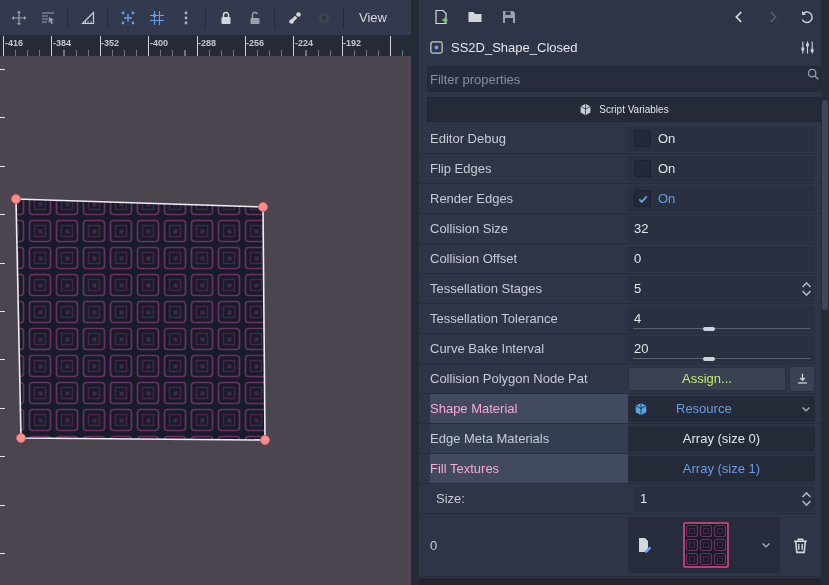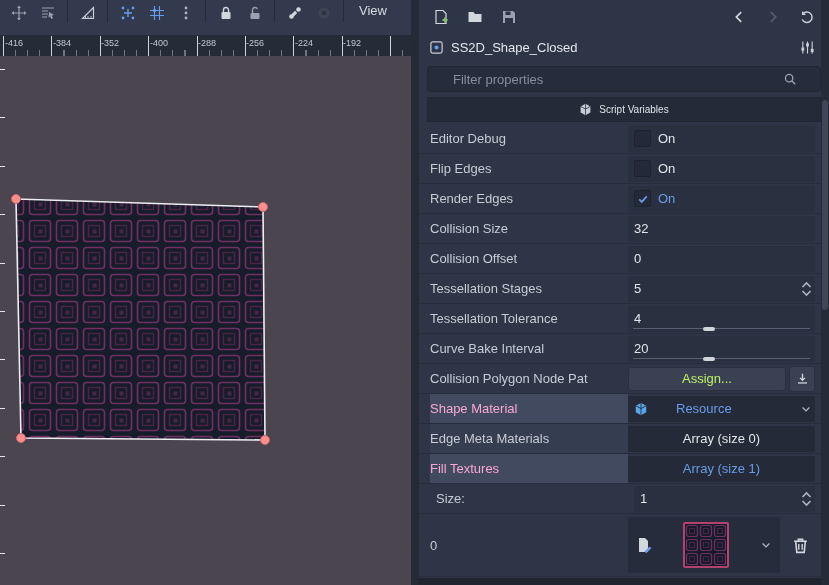--- a/index.html
+++ b/index.html
@@ -4,55 +4,55 @@
 <style>
   html,body{margin:0;padding:0;}
   body{width:829px;height:585px;position:relative;overflow:hidden;
        background:#2e3547;font-family:"Liberation Sans",sans-serif;
        -webkit-font-smoothing:antialiased;}
   svg{display:block;}
 
   
   .viewport{position:absolute;left:0;top:0;width:411px;height:585px;}
   .toolbar{position:absolute;left:0;top:0;right:0;height:36px;background:#333a4d;
-           display:flex;padding:0 4px;box-sizing:border-box;
+           display:flex;align-items:center;padding:0 4px;box-sizing:border-box;
            border-bottom:1px solid #262b38;}
   .tbtn{width:29px;height:26px;display:flex;align-items:center;justify-content:center;
         border-radius:3px;flex:0 0 auto;}
   .tsep{width:1px;height:22px;background:#262b38;margin:0 5px;flex:0 0 auto;}
   .view-btn{margin-left:auto;margin-right:12px;color:#d6d9df;font-size:13px;
             padding:3px 8px;border-radius:3px;}
   .ruler{position:absolute;left:0;top:36px;right:0;height:36px;background:#262b38;
          border-bottom:1px solid #1d222c;box-sizing:border-box;
          background-image:
            repeating-linear-gradient(to right,#cdd2db 0 1px,transparent 1px 48.4px),
            repeating-linear-gradient(to right,#6f7582 0 1px,transparent 1px 12.1px);
          background-position:3px 0,3px 14px;
          background-size:100% 100%,100% 6px;
-         background-repeat:no-repeat,no-repeat;}
+         background-repeat:no-repeat,no-repeat;font-weight:bold;}
   .rtick{position:absolute;top:2px;font-size:9px;color:#c2c7d0;}
   .t0{left:5px}.t1{left:53px}.t2{left:101px}.t3{left:150px}
   .t4{left:198px}.t5{left:246px}.t6{left:295px}.t7{left:343px}
   .canvas{position:absolute;left:0;top:56px;right:0;bottom:0;background:#4b4550;}
   .vruler{position:absolute;left:0;top:0;width:5px;height:100%;
           background-image:repeating-linear-gradient(to bottom,rgba(255,255,255,.85) 0 1px,transparent 1px 48.4px);
           background-position:0 13px;}
 
   
   .vdivider{position:absolute;left:411px;top:0;width:8px;height:585px;background:#252a37;}
 
   
   .inspector{position:absolute;left:419px;top:0;width:410px;height:585px;background:#2e3547;}
   .insp-top{height:34px;display:flex;align-items:center;gap:10px;padding:0 10px;}
   .ibtn{width:24px;height:24px;display:flex;align-items:center;justify-content:center;border-radius:3px;}
   .spacer{flex:1;}
   .insp-title{height:26px;display:flex;align-items:center;gap:7px;padding:0 10px;}
   .insp-title .name{color:#e4e7ec;font-size:13px;}
   .filter{margin:6px 8px 4px;height:24px;background:#262c3b;border:1px solid #222734;
-          border-radius:4px;display:flex;align-items:center;padding:0 23px;}
+          border-radius:4px;display:flex;padding:0 0;}
   .filter input{flex:1;background:transparent;border:none;outline:none;
                 color:#c9cdd6;font-size:13px;font-family:"Liberation Sans",sans-serif;}
   .filter input::placeholder{color:#878e9b;}
   .section{height:23px;margin:5px 8px 0;background:#242a38;border:1px solid #202633;
            display:flex;align-items:center;justify-content:center;gap:7px;
            color:#dfe3e9;font-size:10px;}
 
   .rows{margin-top:2px;}
   .prop-row{display:flex;align-items:center;height:30px;padding:0 14px 0 11px;
             border-bottom:1px solid rgba(0,0,0,.14);box-sizing:border-box;}

